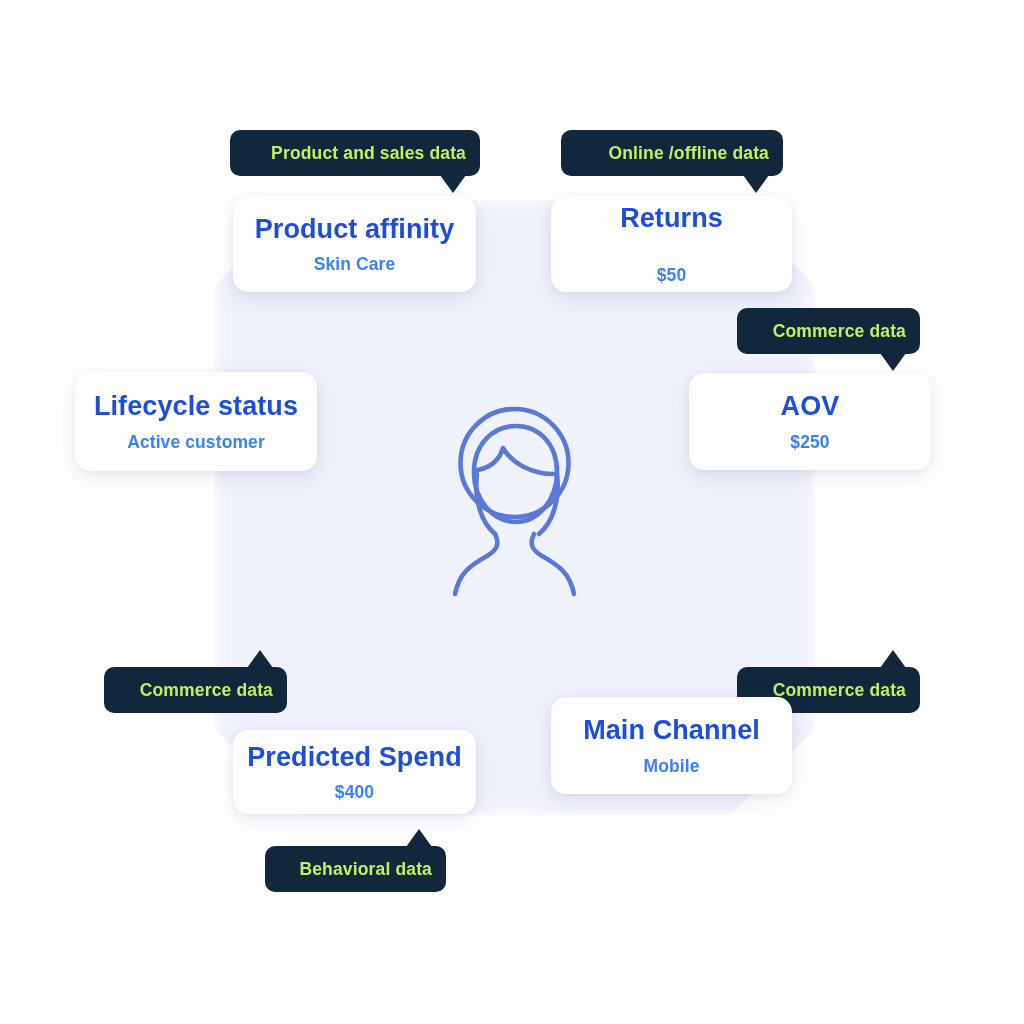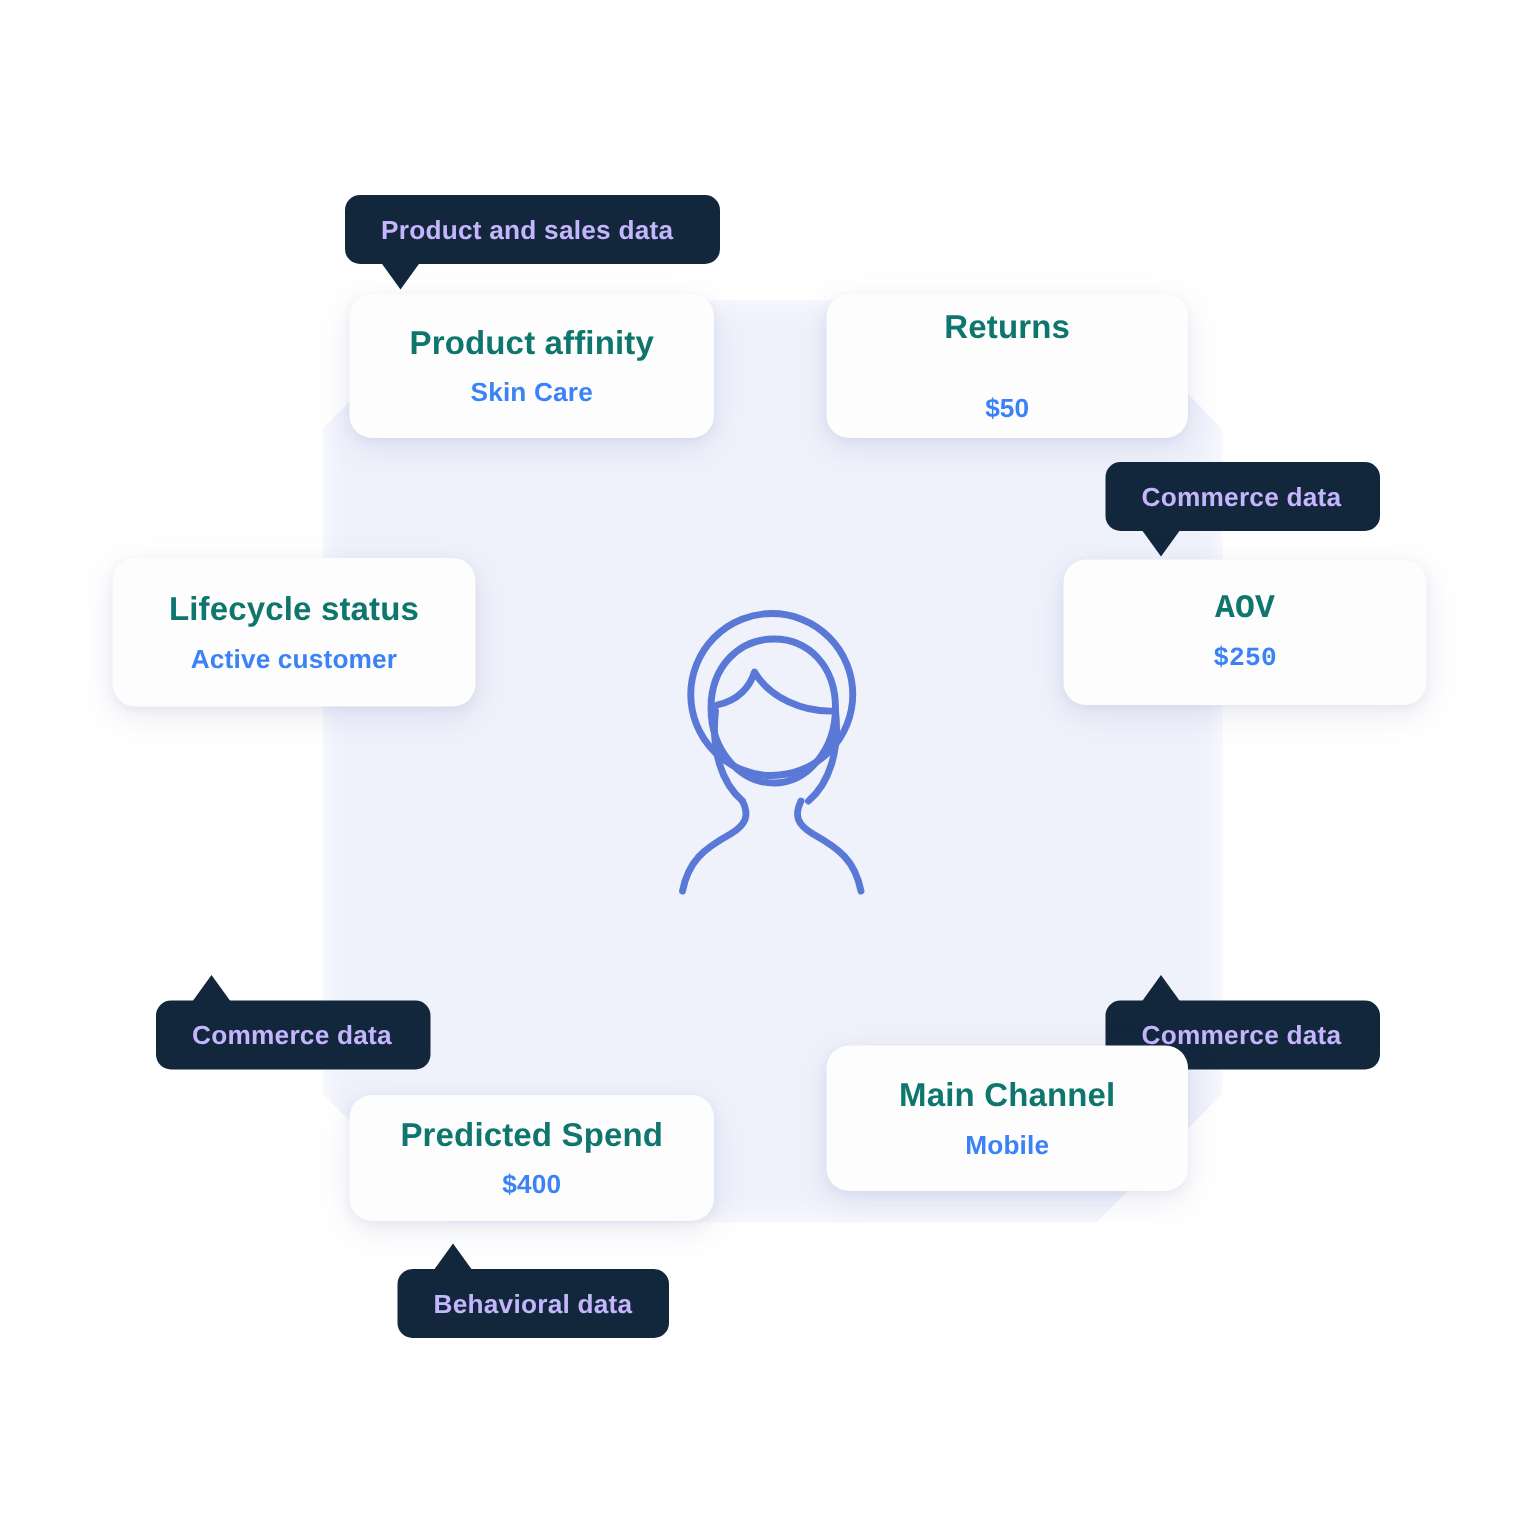--- a/index.html
+++ b/index.html
@@ -53,23 +53,23 @@
     background: #fdfdfe;
     border-radius: 15px;
     box-shadow: 0 6px 22px rgba(92,104,160,.13),
                 0 2px 6px rgba(92,104,160,.07);
     display: flex;
     flex-direction: column;
     align-items: center;
     justify-content: center;
   }
   .card-title {
-    font-size: 22px;
+    font-size: 27px;
     font-weight: bold;
-    color: #0f766e;
+    color: #1d4ed8;
     letter-spacing: .1px;
     line-height: 1.2;
     text-align: center;
     white-space: nowrap;
   }
   .card-value {
     margin-top: 9px;
     font-size: 17.5px;
     font-weight: bold;
     color: #3b82f6;
@@ -77,30 +77,30 @@
     line-height: 1.2;
     text-align: center;
     white-space: nowrap;
   }
 
   
   .badge {
     position: absolute;
     background: #12273c;
     border-radius: 10px;
-    color: #c4b5fd;
+    color: #bef264;
     font-size: 17.5px;
     font-weight: bold;
     letter-spacing: .15px;
     display: flex;
     align-items: center;
-    justify-content: flex-start;
+    justify-content: flex-end;
     white-space: nowrap;
     height: 46px;
-    padding: 0 24px;
+    padding: 0 14px;
   }
   .badge::after {
     content: "";
     position: absolute;
     width: 0; height: 0;
   }
   
   .badge.down::after {
     bottom: -17px;
     border-left: 13px solid transparent;
@@ -143,34 +143,37 @@
   </div>
 
   <div class="badge down" style="left:230px; top:130px; width:250px;">
     <span>Product and sales data</span>
   </div>
   <div class="card" style="left:233px; top:196px; width:243px; height:96px;">
     <div class="card-title">Product affinity</div>
     <div class="card-value">Skin Care</div>
   </div>
 
+  <div class="badge down" style="left:561px; top:130px; width:222px;">
+    <span>Online /offline data</span>
+  </div>
   <div class="card" style="left:551px; top:196px; width:241px; height:96px;gap:21px;">
     <div class="card-title">Returns</div>
     <div class="card-value">$50</div>
   </div>
 
   <div class="card" style="left:75px; top:372px; width:242px; height:99px;">
     <div class="card-title">Lifecycle status</div>
     <div class="card-value">Active customer</div>
   </div>
 
   <div class="badge down" style="left:737px; top:308px; width:183px;">
     <span>Commerce data</span>
   </div>
-  <div class="card" style="left:709px; top:373px; width:242px; height:97px;font-family:Liberation Mono, monospace;">
+  <div class="card" style="left:689px; top:373px; width:242px; height:97px;">
     <div class="card-title">AOV</div>
     <div class="card-value">$250</div>
   </div>
 
   <div class="badge up" style="left:104px; top:667px; width:183px;">
     <span>Commerce data</span>
   </div>
 
   <div class="badge up" style="left:737px; top:667px; width:183px;">
     <span>Commerce data</span>

